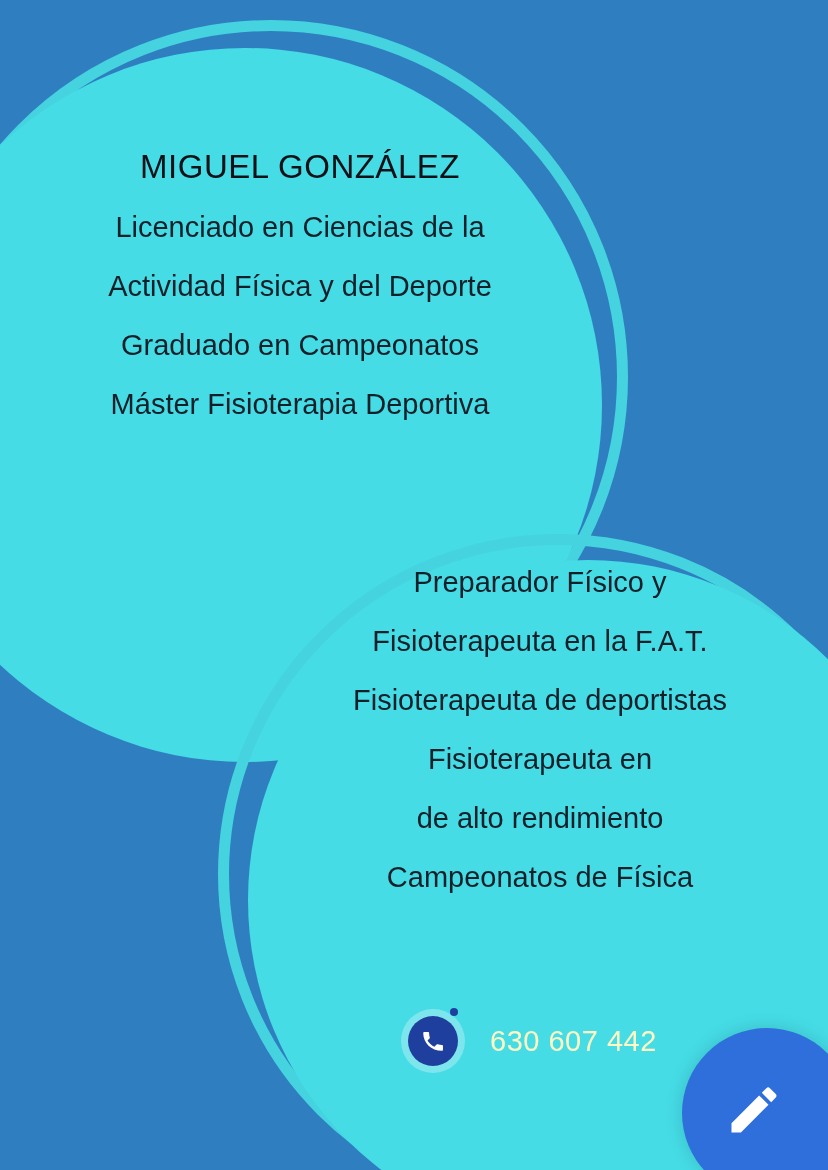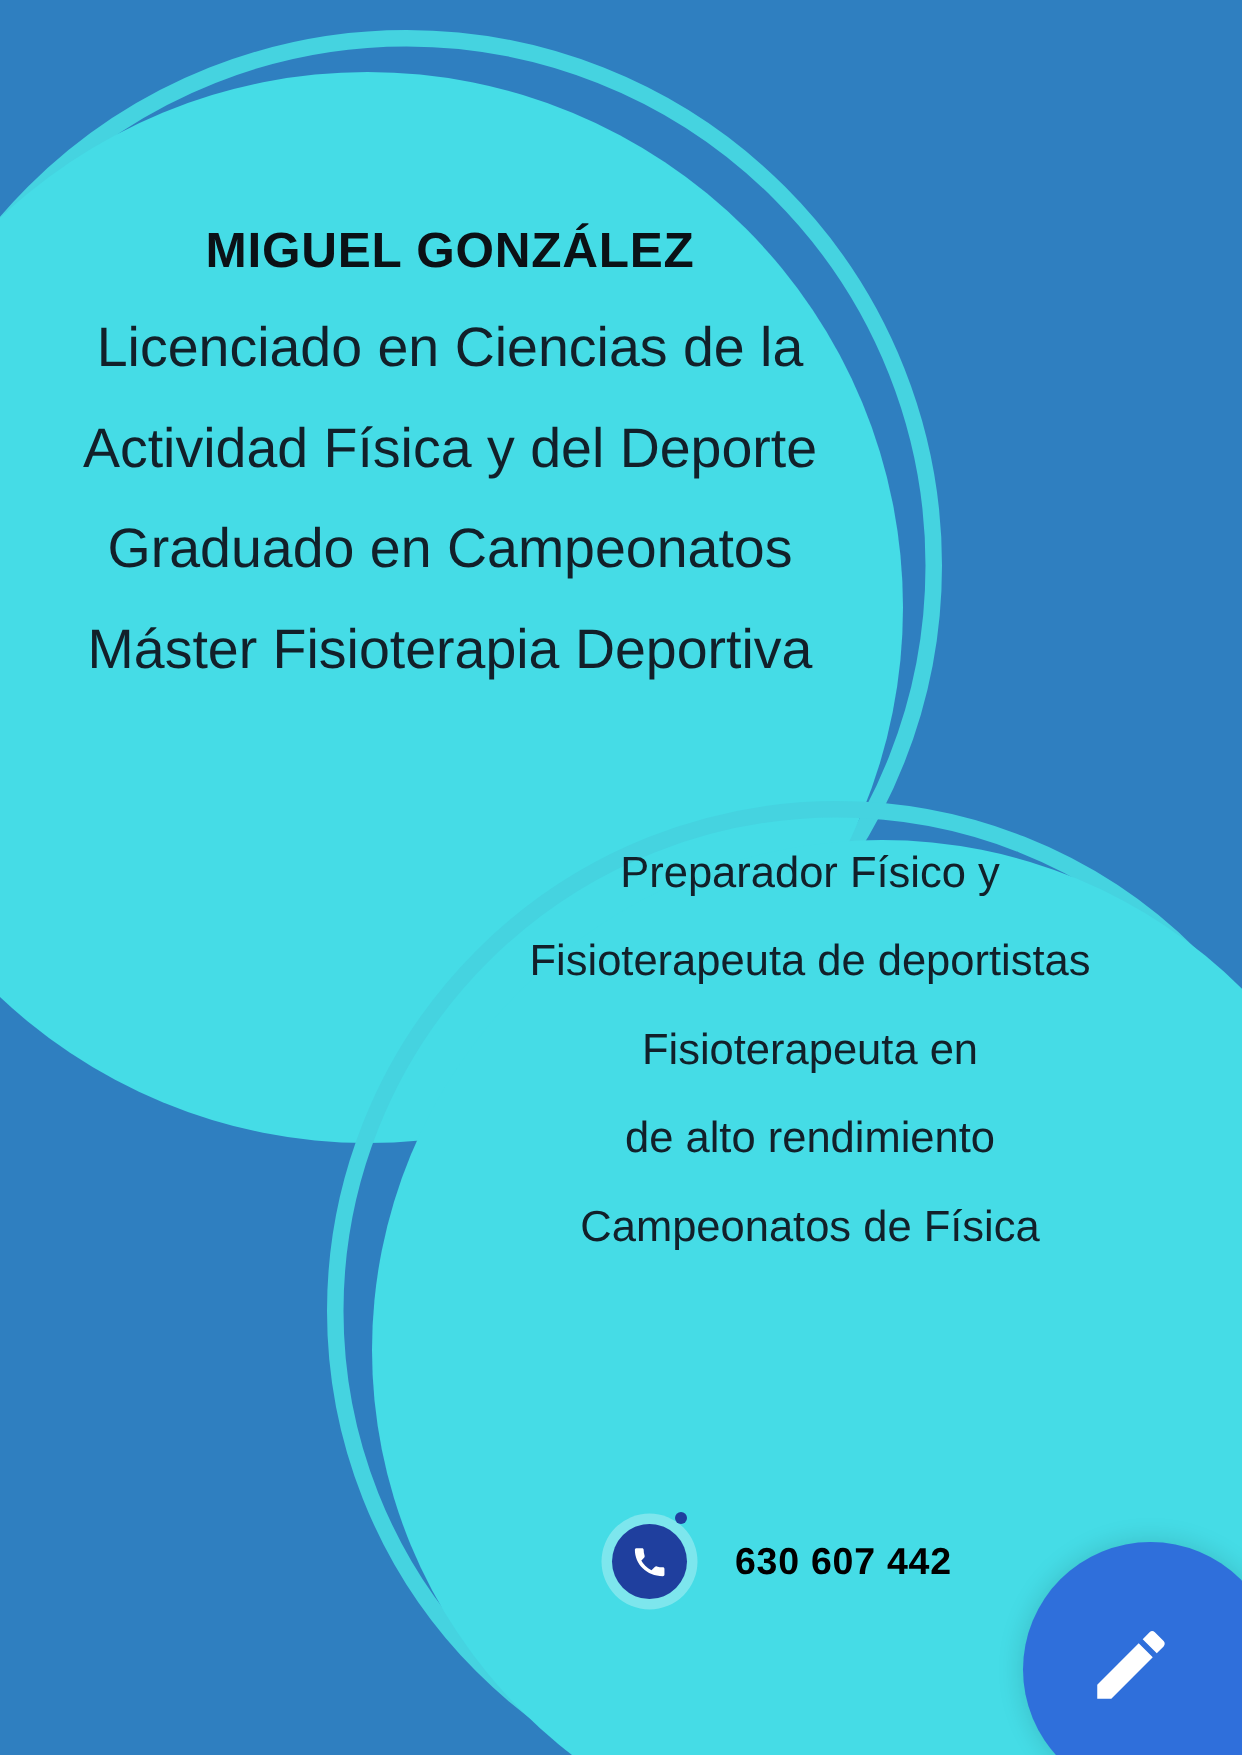--- a/index.html
+++ b/index.html
@@ -73,27 +73,27 @@
     line-height: 1.0;
   }
 
   #top-text {
     left: 20px;
     top: 150px;
     width: 560px;
   }
   #top-text .name {
     font-size: 33px;
-    font-weight: bold;
+    font-weight: normal;
     letter-spacing: 0.5px;
     margin-bottom: 30px;
     color: #0b1116;
   }
   #top-text .line {
-    font-size: 37px;
+    font-size: 29px;
     margin-bottom: 30px;
     color: #12202a;
     white-space: nowrap;
   }
 
   #bot-text {
     left: 270px;
     top: 568px;
     width: 540px;
     text-align: center;
@@ -144,23 +144,23 @@
   .phone-badge .dot {
     position: absolute;
     top: 0px;
     right: 8px;
     width: 8px;
     height: 8px;
     border-radius: 50%;
     background: #1f3f9e;
   }
   #phone-number {
-    font-size: 25px;
-    font-weight: bold;
-    color: #000000;
+    font-size: 29px;
+    font-weight: normal;
+    color: #fef9c3;
     letter-spacing: 0.5px;
   }
 
   
   #fab {
     position: absolute;
     right: -24px;
     bottom: -28px;
     width: 170px;
     height: 170px;
@@ -189,20 +189,21 @@
   <div class="block" id="top-text">
     <div class="name">MIGUEL GONZÁLEZ</div>
     <div class="line">Licenciado en Ciencias de la</div>
     <div class="line">Actividad Física y del Deporte</div>
     <div class="line">Graduado en Campeonatos</div>
     <div class="line">Máster Fisioterapia Deportiva</div>
   </div>
 
   <div class="block" id="bot-text">
     <div class="line">Preparador Físico y</div>
+    <div class="line">Fisioterapeuta en la F.A.T.</div>
     <div class="line">Fisioterapeuta de deportistas</div>
     <div class="line">Fisioterapeuta en</div>
     <div class="line">de alto rendimiento</div>
     <div class="line">Campeonatos de Física</div>
   </div>
 
   <div id="phone-row">
     <div class="phone-badge">
       <div class="halo"></div>
       <div class="dot"></div>

